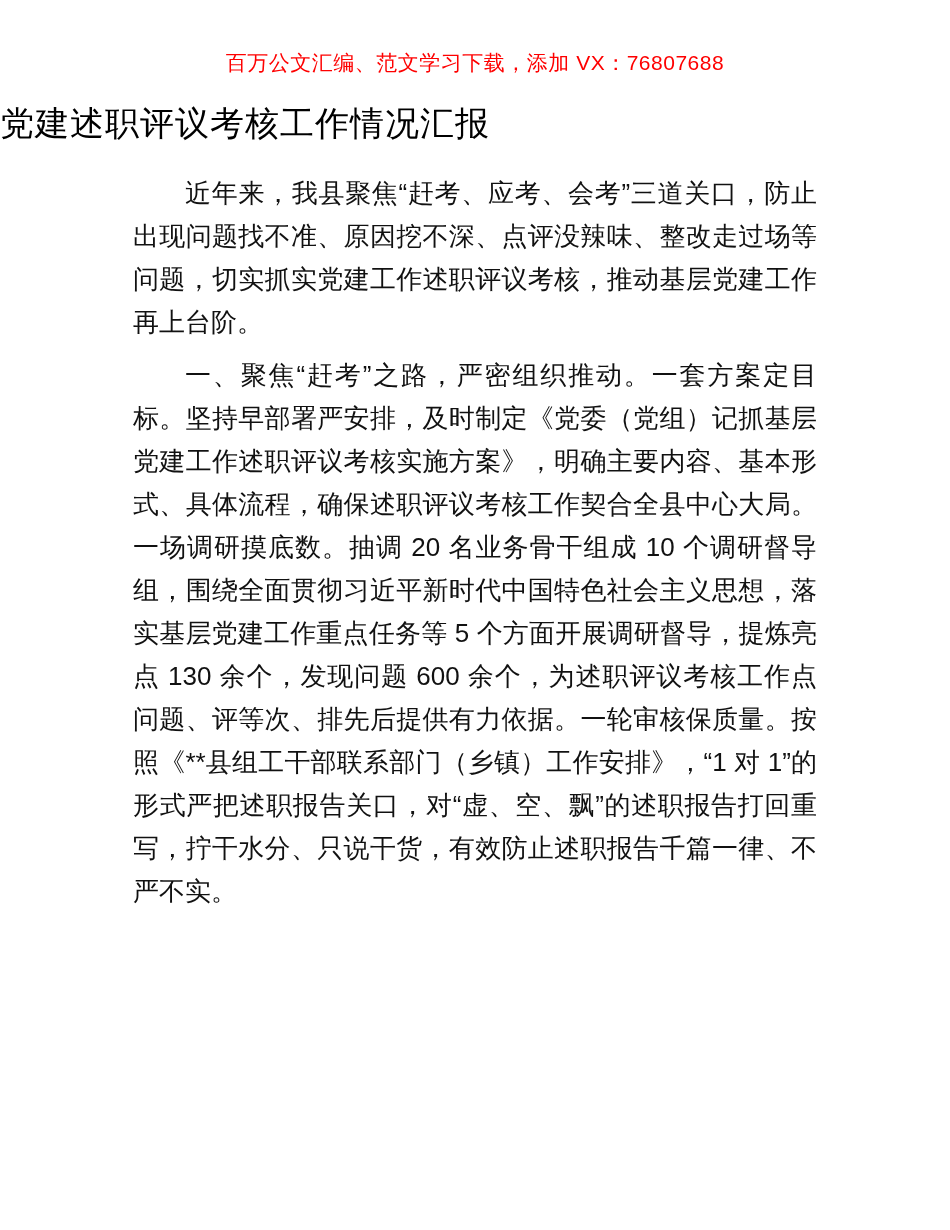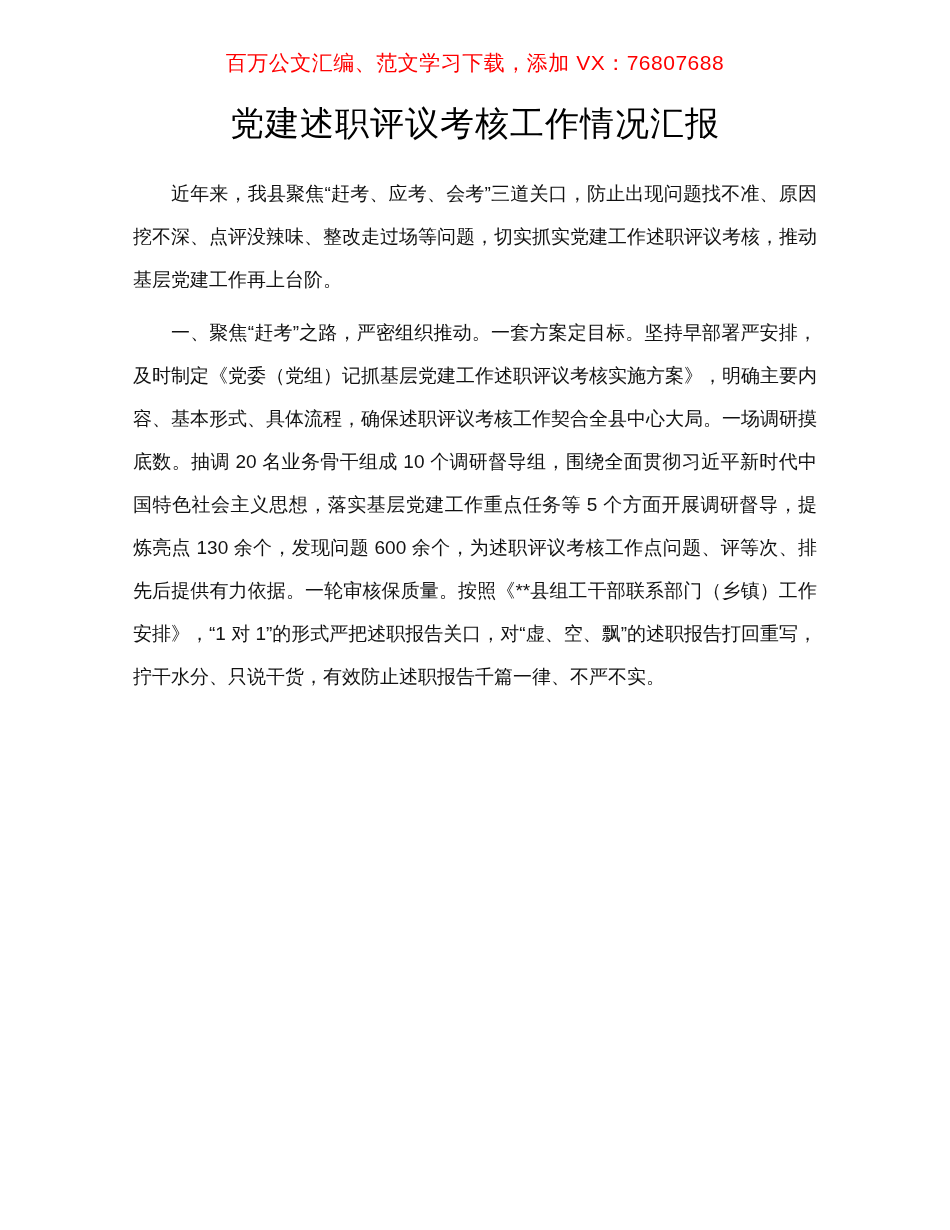--- a/index.html
+++ b/index.html
@@ -22,32 +22,31 @@
   .promo-banner {
     padding-top: 50px;
     text-align: center;
     font-size: 21px;
     line-height: 25px;
     color: #fe0000;
     letter-spacing: 0.5px;
   }
   .doc-title {
     margin: 28px 0 0 0;
-    text-align: center;
     font-size: 34px;
     line-height: 41px;
     font-weight: normal;
     color: #000000;
     letter-spacing: 1px;
   }
   .doc-body {
     margin: 28px 133px 0 133px;
     width: 684px;
     color: #111111;
-    font-size: 19px;
+    font-size: 26px;
     line-height: 43px;
     text-align: justify;
   }
   .doc-body p {
     margin: 0 0 10px 0;
     text-indent: 2em;
   }
 </style>
 </head>
 <body>

